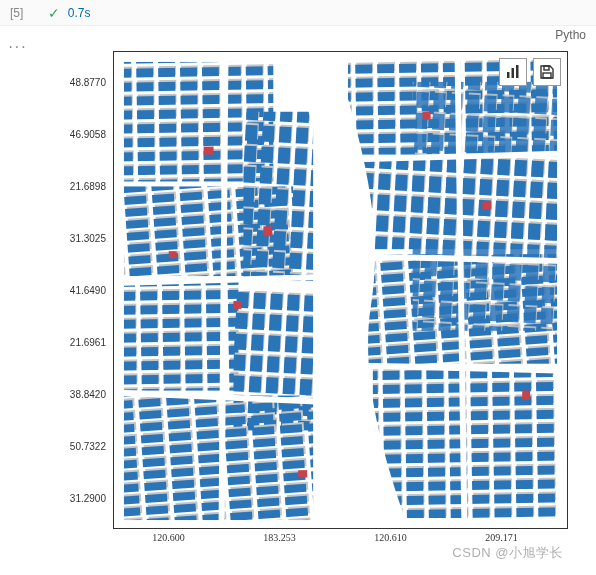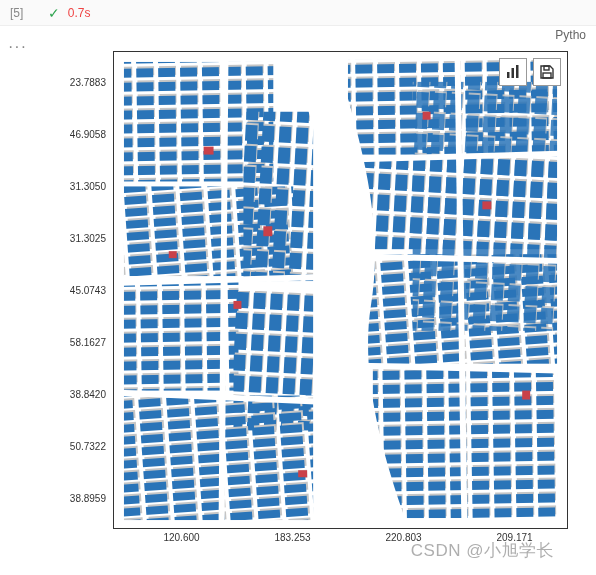--- a/index.html
+++ b/index.html
@@ -24,21 +24,21 @@
       color: #888;
       font-size: 12px;
       width: 30px;
     }
     .check-icon {
       color: #2da44e;
       margin: 0 8px;
       font-size: 14px;
     }
     .exec-time {
-      color: #ef4444;
+      color: #0369a1;
       font-size: 12px;
     }
     .spacer { flex: 1; }
     .kernel-label {
       color: #666;
       font-size: 12px;
       margin-top: 44px;
     }
     .cell-gutter {
       position: absolute;
@@ -78,24 +78,25 @@
     }
     .y-tick {
       position: absolute;
       right: 4px;
       font-size: 10px;
       color: #333;
       transform: translateY(-50%);
     }
     .x-ticks {
       position: absolute;
-      left: 66px;
+      left: 53px;
       top: 486px;
       width: 455px;
       height: 16px;
+      font-family: Liberation Serif, serif;
     }
     .x-tick {
       position: absolute;
       font-size: 10px;
       color: #333;
       transform: translateX(-50%);
     }
     .toolbar {
       position: absolute;
       right: 6px;
@@ -109,52 +110,52 @@
       border: 1px solid #999;
       background: #fff;
       display: flex;
       align-items: center;
       justify-content: center;
       cursor: pointer;
     }
     .toolbar-btn svg { width: 16px; height: 16px; }
     .watermark {
       position: absolute;
-      right: 21px;
+      right: 12px;
       bottom: 4px;
       color: rgba(120,120,120,0.6);
-      font-size: 17px;
+      font-size: 13px;
       letter-spacing: 0.5px;
     }
   </style>
 </head>
 <body>
 
 <div class="cell-header">
   <span class="exec-count">[5]</span>
   <span class="check-icon">✓</span>
   <span class="exec-time">0.7s</span>
   <span class="spacer"></span>
   <span class="kernel-label">Pytho</span>
 </div>
 
 <div class="cell-gutter">···</div>
 
 <div class="output-area">
 
   <div class="y-ticks">
-    <span class="y-tick" style="top:6.5%">23.7883</span>
+    <span class="y-tick" style="top:6.5%">48.8770</span>
     <span class="y-tick" style="top:17.4%">46.9058</span>
-    <span class="y-tick" style="top:28.3%">31.3050</span>
+    <span class="y-tick" style="top:28.3%">21.6898</span>
     <span class="y-tick" style="top:39.1%">31.3025</span>
-    <span class="y-tick" style="top:50.0%">45.0743</span>
-    <span class="y-tick" style="top:60.9%">58.1627</span>
+    <span class="y-tick" style="top:50.0%">41.6490</span>
+    <span class="y-tick" style="top:60.9%">21.6961</span>
     <span class="y-tick" style="top:71.7%">38.8420</span>
     <span class="y-tick" style="top:82.6%">50.7322</span>
-    <span class="y-tick" style="top:93.5%">38.8959</span>
+    <span class="y-tick" style="top:93.5%">31.2900</span>
   </div>
 
   <div class="plot-frame">
     <svg viewBox="0 0 455 478" preserveAspectRatio="none">
       <defs>
         <pattern id="bld" width="22" height="14" patternUnits="userSpaceOnUse" patternTransform="rotate(-1)">
           <rect x="1" y="1" width="17" height="9" fill="#c5c5c5"></rect>
           <rect x="0" y="3" width="17" height="9" fill="#2a74b8"></rect>
         </pattern>
         <pattern id="bld2" width="17" height="21" patternUnits="userSpaceOnUse" patternTransform="rotate(3)">
@@ -218,18 +219,18 @@
           <rect x="5" y="2" width="5" height="4" fill="none" stroke="#333" stroke-width="1.4"></rect>
           <rect x="4" y="9" width="8" height="5" fill="none" stroke="#333" stroke-width="1.4"></rect>
         </svg>
       </div>
     </div>
   </div>
 
   <div class="x-ticks">
     <span class="x-tick" style="left:12.2%">120.600</span>
     <span class="x-tick" style="left:36.6%">183.253</span>
-    <span class="x-tick" style="left:61.0%">220.803</span>
+    <span class="x-tick" style="left:61.0%">120.610</span>
     <span class="x-tick" style="left:85.4%">209.171</span>
   </div>
 
   <div class="watermark">CSDN @小旭学长</div>
 </div>
 
 </body></html>

